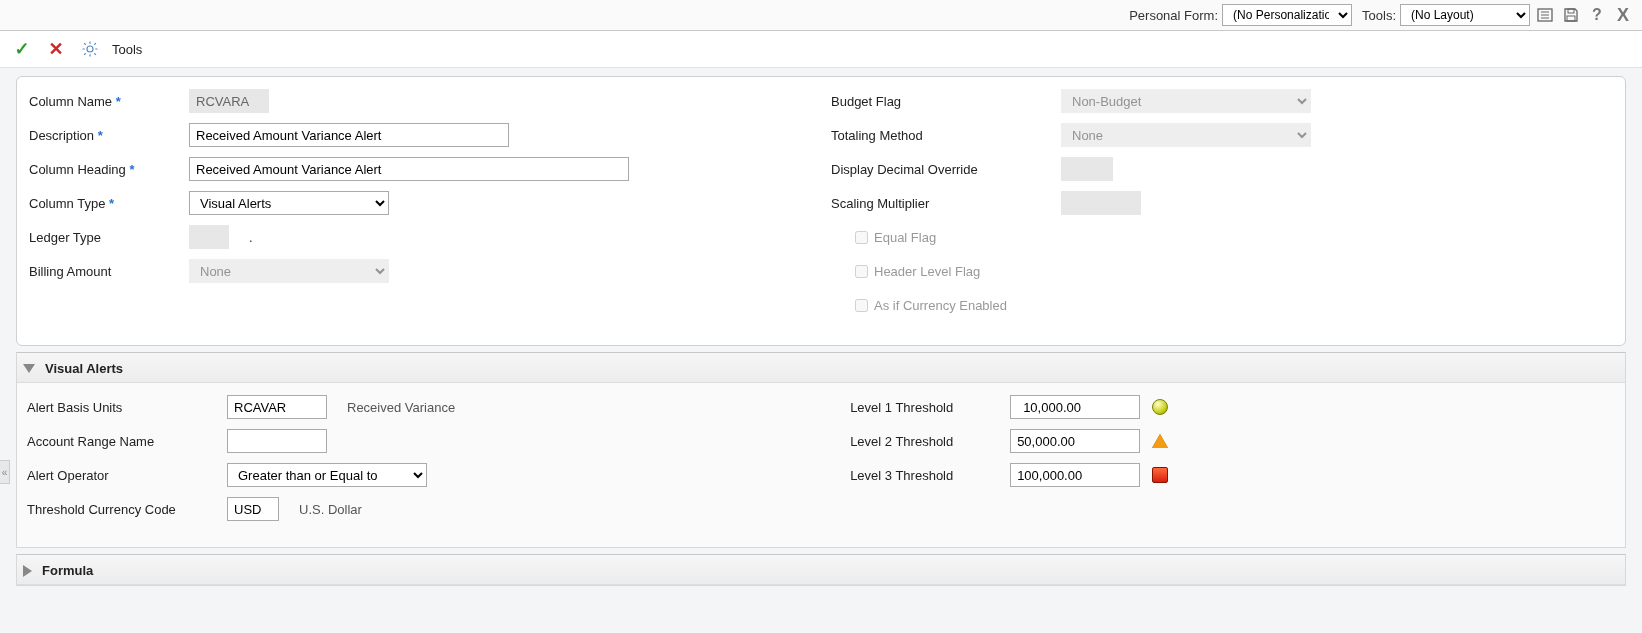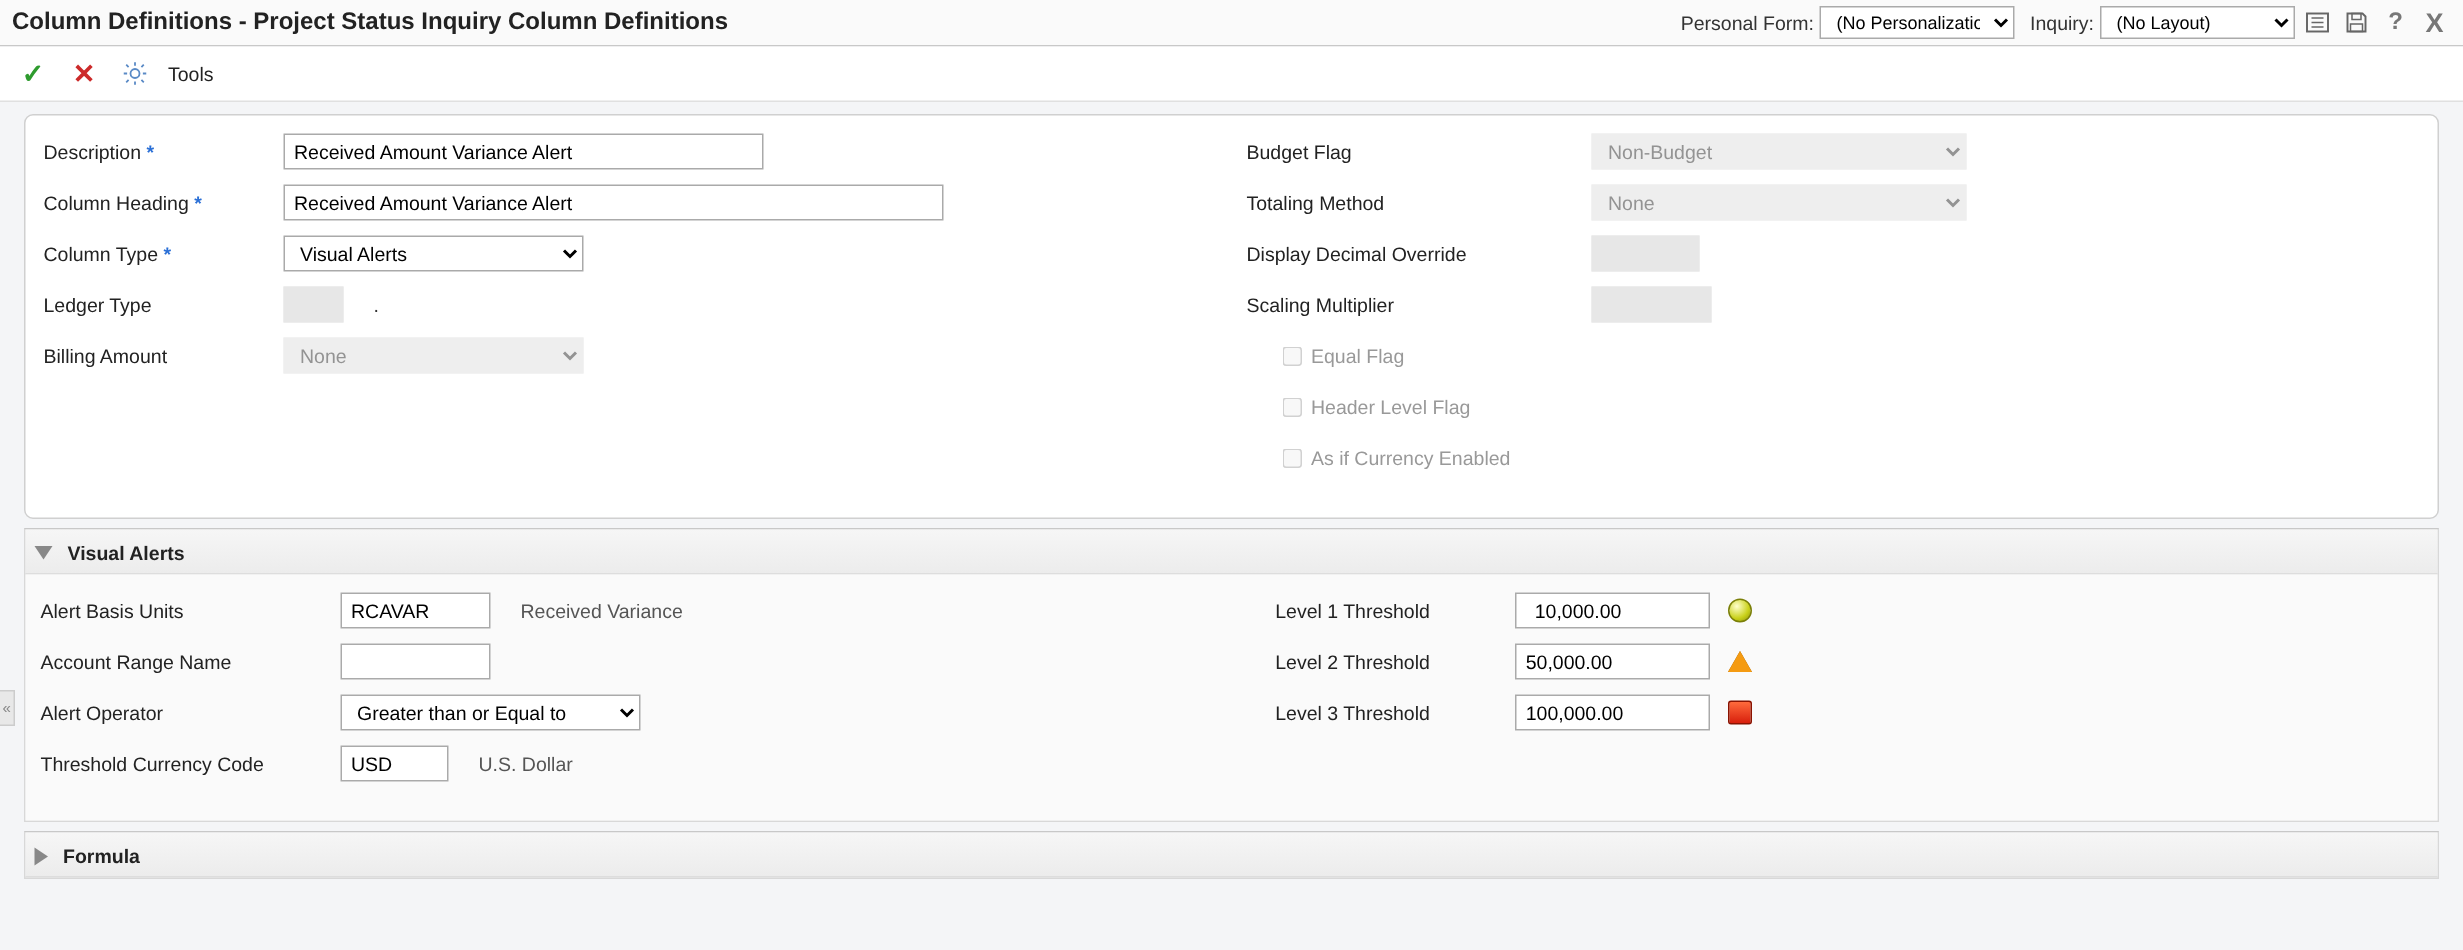--- a/index.html
+++ b/index.html
@@ -140,33 +140,32 @@
     border-right: 8px solid transparent;
     border-bottom: 14px solid #f59b12;
     filter: drop-shadow(0 0 0.5px #8a5400);
     margin-left: 12px;
   }
   .alert-square {
     background: linear-gradient(#ff6a3c, #d81f0c);
     border: 1px solid #8a1200;
     border-radius: 2px;
   }
-  .w80{width:80px}.w100{width:100px}.w130{width:130px}.w200{width:200px}.w320{width:320px}.w440{width:440px}.w60{width:72px}.w40{width:40px}.w250{width:250px}
+  .w80{width:80px}.w100{width:100px}.w130{width:130px}.w200{width:200px}.w320{width:320px}.w440{width:440px}.w60{width:52px}.w40{width:40px}.w250{width:250px}
 </style>
 </head>
 <body>
 
 <div class="titlebar">
-  <h1>Column Definitions - Project Status Inquiry Column Definitions</h1>
   <div class="spacer"></div>
   <label>Personal Form:</label>
   <select>
     <option>(No Personalization)</option>
   </select>
-  <label>Inquiry:</label>
+  <label>Tools:</label>
   <select>
     <option>(No Layout)</option>
   </select>
   <span class="icon-btn">
     <svg width="16" height="16" viewBox="0 0 16 16">
         <rect x="1" y="2" width="14" height="12" fill="none" stroke="#666" stroke-width="1.3"></rect>
         <line x1="4" y1="5" x2="12" y2="5" stroke="#666"></line>
         <line x1="4" y1="8" x2="12" y2="8" stroke="#666"></line>
         <line x1="4" y1="11" x2="12" y2="11" stroke="#666"></line>
       </svg>
@@ -192,20 +191,24 @@
   </span>
   <span class="tools-link">Tools</span>
 </div>
 
 <div class="content">
 
   <div class="panel">
 
     <div class="col">
       <div class="row">
+        <label class="req">Column Name</label>
+        <input type="text" class="w80" disabled="" value="RCVARA" style="">
+      </div>
+      <div class="row">
         <label class="req">Description</label>
         <input type="text" class="w320" value="Received Amount Variance Alert" style="">
       </div>
       <div class="row">
         <label class="req">Column Heading</label>
         <input type="text" class="w440" value="Received Amount Variance Alert" style="">
       </div>
       <div class="row">
         <label class="req">Column Type</label>
         <select class="w200">

